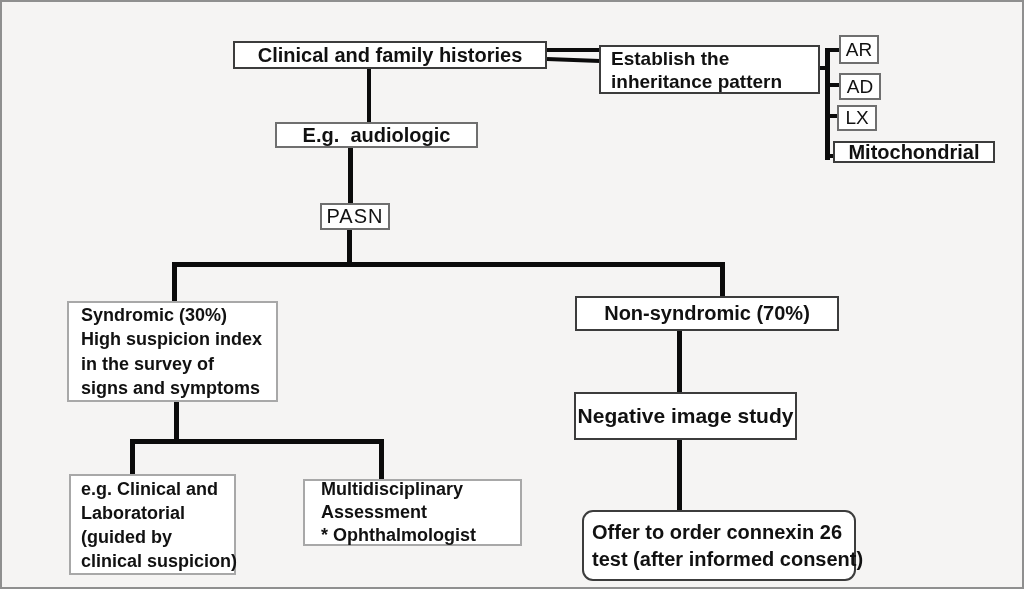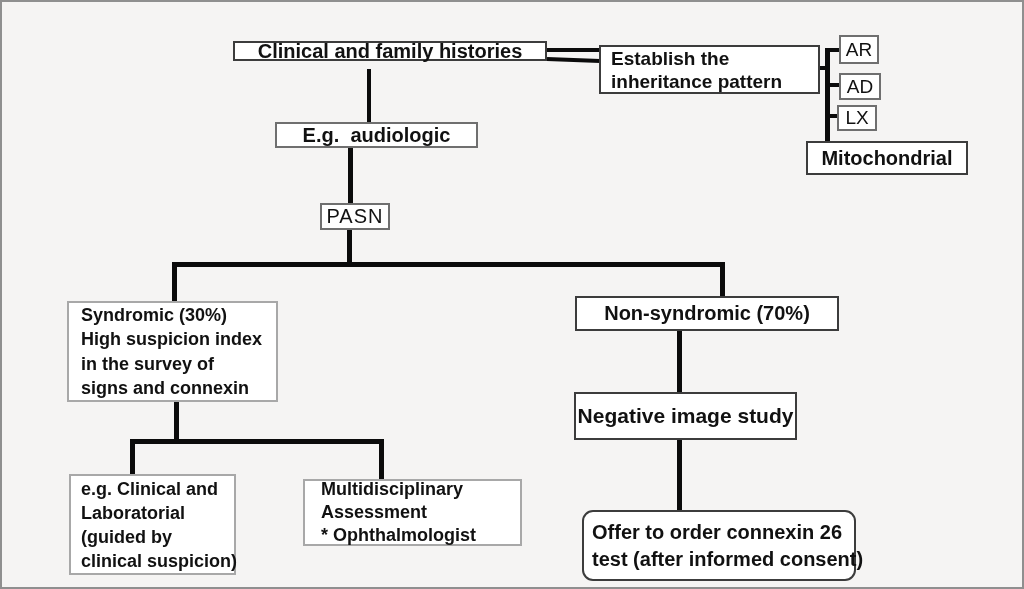--- a/index.html
+++ b/index.html
@@ -58,58 +58,58 @@
   <div class="line" style="left:545px;top:46px;width:53px;height:4px;"></div>
   <div class="line" style="left:545px;top:56px;width:53px;height:4px;transform:rotate(2deg);"></div>
 
   <div class="line" style="left:816px;top:64px;width:12px;height:4px;"></div>
   <div class="line" style="left:823px;top:46px;width:5px;height:112px;"></div>
   <div class="line" style="left:823px;top:46px;width:14px;height:4px;"></div>
   <div class="line" style="left:823px;top:81px;width:14px;height:4px;"></div>
   <div class="line" style="left:823px;top:112px;width:12px;height:4px;"></div>
   <div class="line" style="left:823px;top:152px;width:14px;height:4px;"></div>
 
-  <div class="node center b-dark" style="left:231px;top:39px;width:314px;height:20px;font-size:20px;">
+  <div class="node center b-dark" style="left:231px;top:39px;width:314px;height:28px;font-size:20px;">
     <span class="bold lbl">Clinical and family histories</span>
   </div>
 
   <div class="node leftalign b-dark" style="left:597px;top:43px;width:221px;height:49px;font-size:19px;line-height:23px;padding-left:10px;">
     <div class="bold lbl">Establish the</div>
     <div class="bold lbl">inheritance pattern</div>
   </div>
 
   <div class="node center b-mid" style="left:837px;top:33px;width:40px;height:29px;font-size:19px;text-align:center;">
     <span class="lbl">AR</span>
   </div>
 
   <div class="node center b-mid" style="left:837px;top:71px;width:42px;height:27px;font-size:19px;">
     <span class="lbl">AD</span>
   </div>
 
   <div class="node center b-mid" style="left:835px;top:103px;width:40px;height:26px;font-size:19px;">
     <span class="lbl">LX</span>
   </div>
 
-  <div class="node center b-dark" style="left:804px;top:139px;width:162px;height:34px;font-size:20px;">
+  <div class="node center b-dark" style="left:831px;top:139px;width:162px;height:22px;font-size:20px;">
     <span class="bold lbl">Mitochondrial</span>
   </div>
 
   <div class="node center b-mid" style="left:273px;top:120px;width:203px;height:26px;font-size:20px;">
     <span class="bold lbl">E.g.  audiologic</span>
   </div>
 
   <div class="node center b-mid" style="left:318px;top:201px;width:70px;height:27px;font-size:20px;letter-spacing:1px;align-items:center;">
     <span class="lbl">PASN</span>
   </div>
 
   <div class="node leftalign b-light" style="left:65px;top:299px;width:211px;height:101px;font-size:18px;line-height:24px;padding-left:12px;justify-content:space-between;">
     <div class="bold lbl">Syndromic (30%)</div>
     <div class="bold lbl">High suspicion index</div>
     <div class="bold lbl">in the survey of</div>
-    <div class="bold lbl">signs and connexin</div>
+    <div class="bold lbl">signs and symptoms</div>
   </div>
 
   <div class="node center b-dark" style="left:573px;top:294px;width:264px;height:35px;font-size:20px;">
     <span class="bold lbl">Non-syndromic (70%)</span>
   </div>
 
   <div class="node center b-dark" style="left:572px;top:390px;width:223px;height:48px;font-size:21px;">
     <span class="bold lbl">Negative image study</span>
   </div>
 

